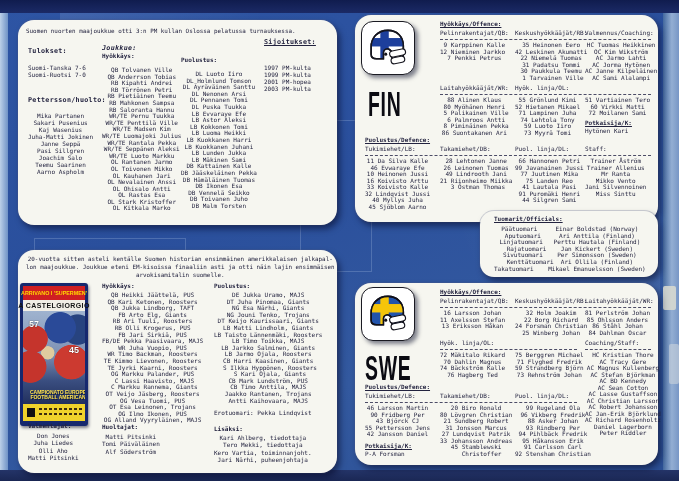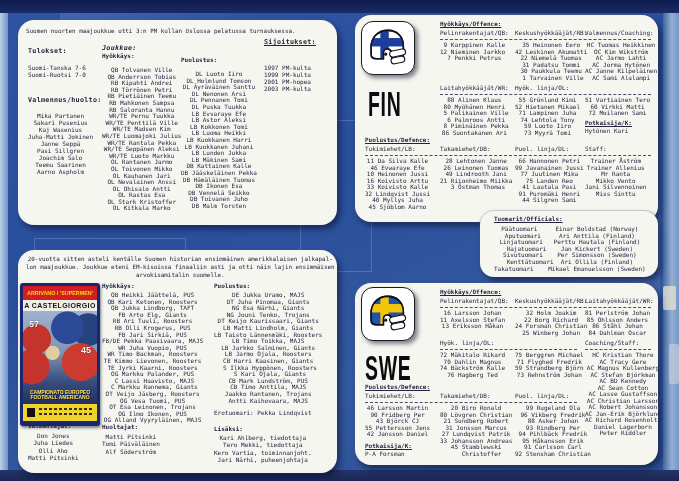--- a/index.html
+++ b/index.html
@@ -30,21 +30,21 @@
   .bt{position:absolute;font-size:6.7px;font-weight:bold;letter-spacing:.3px;color:#23233f;white-space:pre;}
   .hd{font-weight:bold;}
   .u{text-decoration:underline;font-weight:bold;}
   .dash{position:absolute;height:0;border-top:1.5px dashed #4c4c66;}
   .team-label{position:absolute;font-family:"Liberation Sans",sans-serif;font-weight:900;
               font-size:27px;color:#0b0b12;transform:scaleX(.72) scaleY(1.3);transform-origin:left top;letter-spacing:1px;}
   
   .helmet-card{position:absolute;width:52px;height:52px;background:#fff;border:1.5px solid #1a1a22;border-radius:12px;
                box-shadow:3px 3px 4px rgba(8,12,40,.5);display:flex;align-items:center;justify-content:center;}
   
-  .cover{position:absolute;left:2px;top:33px;width:80px;height:143px;background:#16286e;border-radius:3px;
+  .cover{position:absolute;left:2px;top:33px;width:68px;height:143px;background:#16286e;border-radius:3px;
          box-shadow:1px 2px 3px rgba(8,12,40,.5);padding:3px;box-sizing:border-box;}
   .cover-banner{height:14px;background:#cf1f22;display:flex;align-items:center;justify-content:center;
                 color:#ffd900;font-family:"Liberation Sans",sans-serif;font-weight:bold;font-size:5.4px;white-space:nowrap;}
   .cover-strip{height:11px;background:#f1eee6;display:flex;align-items:center;justify-content:center;
                color:#141414;font-family:"Liberation Sans",sans-serif;font-weight:bold;font-size:7px;letter-spacing:.4px;white-space:nowrap;}
   .cover-photo{position:relative;height:93px;overflow:hidden;
     background:
       radial-gradient(circle at 18% 30%,#c5342c 0 16%,rgba(0,0,0,0) 17%),
       radial-gradient(circle at 12% 60%,#c5342c 0 20%,rgba(0,0,0,0) 21%),
       radial-gradient(circle at 78% 55%,#cc3a30 0 24%,rgba(0,0,0,0) 25%),
@@ -75,21 +75,21 @@
   <div class="bg bpline bp1"></div>
   <div class="bg bpline bp2"></div>
   <div class="bg bp3"></div>
   <div class="bg tape1"></div>
   <div class="bg tape2"></div>
 
   <div class="panel" style="left:18px;top:20px;width:319px;height:205px;">
     <div class="ti" style="left:8px;top:7px;">Suomen nuorten maajoukkue otti 3:n PM kullan Oslossa pelatussa turnauksessa.</div>
     <div class="bt" style="left:10px;top:27px;">Tulokset:</div>
     <div class="t lh7" style="left:10px;top:44px;"><div class="ln">Suomi-Tanska 7-6</div><div class="ln">Suomi-Ruotsi 7-0</div></div>
-    <div class="bt" style="left:10px;top:76px;">Valmennus/huolto:</div>
+    <div class="bt" style="left:10px;top:76px;">Pettersson/huolto:</div>
     <div class="t lh7" style="left:10px;top:92px;"><div class="ln">Mika Partanen</div><div class="ln">Sakari Pusenius</div><div class="ln">Kaj Wasenius</div><div class="ln">Juha-Matti Jokinen</div><div class="ln">Janne Seppä</div><div class="ln">Pasi Sillgren</div><div class="ln">Joachim Salo</div><div class="ln">Teemu Saarinen</div><div class="ln">Aarno Aspholm</div></div>
     <div class="bt" style="left:84px;top:24px;font-style:italic;">Joukkue:</div>
     <div class="t hd" style="left:84px;top:33px;">Hyökkäys:</div>
     <div class="t lh66" style="left:84px;top:47px;"><div class="ln">QB Tolvanen Ville</div><div class="ln">QB Anderrson Tobias</div><div class="ln">RB Kipahti Andrei</div><div class="ln">RB Törrönen Petri</div><div class="ln">RB Pietiäinen Teemu</div><div class="ln">RB Mahkonen Sampsa</div><div class="ln">RB Saloranta Hannu</div><div class="ln">WR/TE Pernu Tuukka</div><div class="ln">WR/TE Penttilä Ville</div><div class="ln">WR/TE Madsen Kim</div><div class="ln">WR/TE Luomajoki Julius</div><div class="ln">WR/TE Rantala Pekka</div><div class="ln">WR/TE Seppänen Aleksi</div><div class="ln">WR/TE Luoto Markku</div><div class="ln">OL Rantanen Jarmo</div><div class="ln">OL Toivonen Mikko</div><div class="ln">OL Kauhanen Jari</div><div class="ln">OL Nevalainen Anssi</div><div class="ln">OL Ohisalo Antti</div><div class="ln">OL Rastas Esa</div><div class="ln">OL Stark Kristoffer</div><div class="ln">OL Kitkala Marko</div></div>
     <div class="t hd" style="left:163px;top:37px;">Puolustus:</div>
     <div class="t lh66" style="left:163px;top:51px;"><div class="ln">DL Luoto Iiro</div><div class="ln">DL Holmlund Tomson</div><div class="ln">DL Äyräväinen Santtu</div><div class="ln">DL Nenonen Arsi</div><div class="ln">DL Pennanen Tomi</div><div class="ln">DL Puska Tuukka</div><div class="ln">LB Evvaraye Efe</div><div class="ln">LB Astor Aleksi</div><div class="ln">LB Kokkonen Tomi</div><div class="ln">LB Luoma Heikki</div><div class="ln">LB Kuokkanen Harri</div><div class="ln">LB Kuokkanen Juhani</div><div class="ln">LB Lunden Jukka</div><div class="ln">LB Mäkinen Sami</div><div class="ln">DB Kattainen Kalle</div><div class="ln">DB Jääskeläinen Pekka</div><div class="ln">DB Hämäläinen Tuomas</div><div class="ln">DB Ikonen Esa</div><div class="ln">DB Vennelä Seikko</div><div class="ln">DB Toivanen Juho</div><div class="ln">DB Malm Torsten</div></div>
     <div class="bt" style="left:246px;top:18px;text-decoration:underline;">Sijoitukset:</div>
     <div class="t lh7" style="left:246px;top:44px;"><div class="ln">1997 PM-kulta</div><div class="ln">1999 PM-kulta</div><div class="ln">2001 PM-hopea</div><div class="ln">2003 PM-kulta</div></div>
   </div>
 

